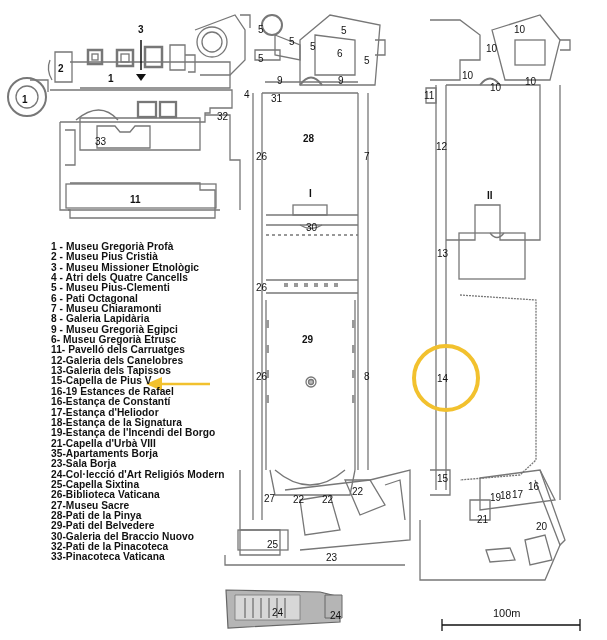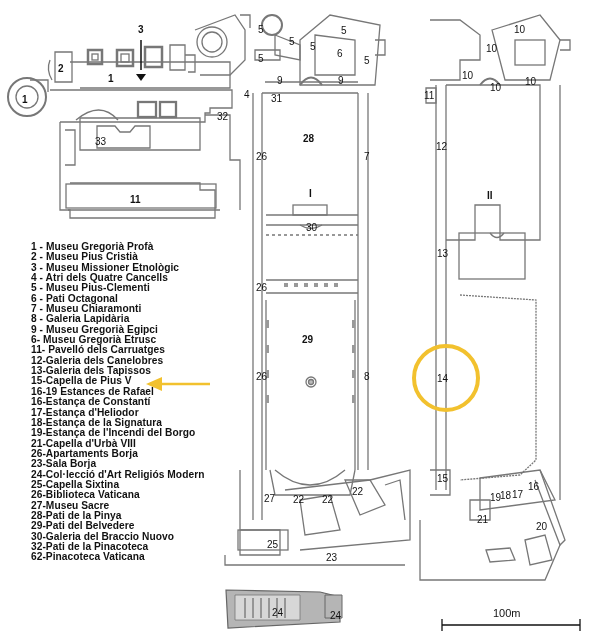--- a/index.html
+++ b/index.html
@@ -1,19 +1,19 @@
 <!DOCTYPE html>
 <html><head>
 <meta charset="utf-8">
 <style>
   html, body { margin:0; padding:0; background:#ffffff; }
   body { width:607px; height:640px; position:relative; overflow:hidden; font-family:"Liberation Sans", sans-serif; }
   #map { position:absolute; left:0; top:0; }
   .legend { position:absolute; left:31px; top:242px; margin:0; padding:0; list-style:none; }
-  .legend li { font-family:"Liberation Sans", sans-serif; font-weight:bold; font-size:10.2px; line-height:10.35px; color:#111; white-space:nowrap; letter-spacing:0.05px; }
+  .legend li { font-family:"Liberation Sans", sans-serif; font-weight:bold; font-size:10.2px; line-height:10.35px; color:#111; white-space:nowrap; letter-spacing:0.05px;margin-left:20px; }
   .lbl { font-family:"Liberation Sans", sans-serif; font-size:10px; fill:#111; }
   .lblb { font-family:"Liberation Sans", sans-serif; font-size:10px; font-weight:bold; fill:#111; }
   .scale-label { font-family:"Liberation Sans", sans-serif; font-size:11px; fill:#111; }
 </style>
 </head>
 <body>
 
 <svg id="map" width="607" height="640" viewBox="0 0 607 640" xmlns="http://www.w3.org/2000/svg">
   <g fill="none" stroke="#777" stroke-width="1.3">
 
@@ -238,24 +238,24 @@
   <li>11- Pavelló dels Carruatges</li>
   <li>12-Galeria dels Canelobres</li>
   <li>13-Galeria dels Tapissos</li>
   <li>15-Capella de Pius V</li>
   <li>16-19 Estances de Rafael</li>
   <li>16-Estança de Constantí</li>
   <li>17-Estança d'Heliodor</li>
   <li>18-Estança de la Signatura</li>
   <li>19-Estança de l'Incendi del Borgo</li>
   <li>21-Capella d'Urbà VIII</li>
-  <li>26-Apartaments Borja</li>
+  <li>35-Apartaments Borja</li>
   <li>23-Sala Borja</li>
   <li>24-Col·lecció d'Art Religiós Modern</li>
   <li>25-Capella Sixtina</li>
   <li>26-Biblioteca Vaticana</li>
   <li>27-Museu Sacre</li>
   <li>28-Pati de la Pinya</li>
   <li>29-Pati del Belvedere</li>
   <li>30-Galeria del Braccio Nuovo</li>
   <li>32-Pati de la Pinacoteca</li>
-  <li>62-Pinacoteca Vaticana</li>
+  <li>33-Pinacoteca Vaticana</li>
 </ul>
 
 </body></html>

